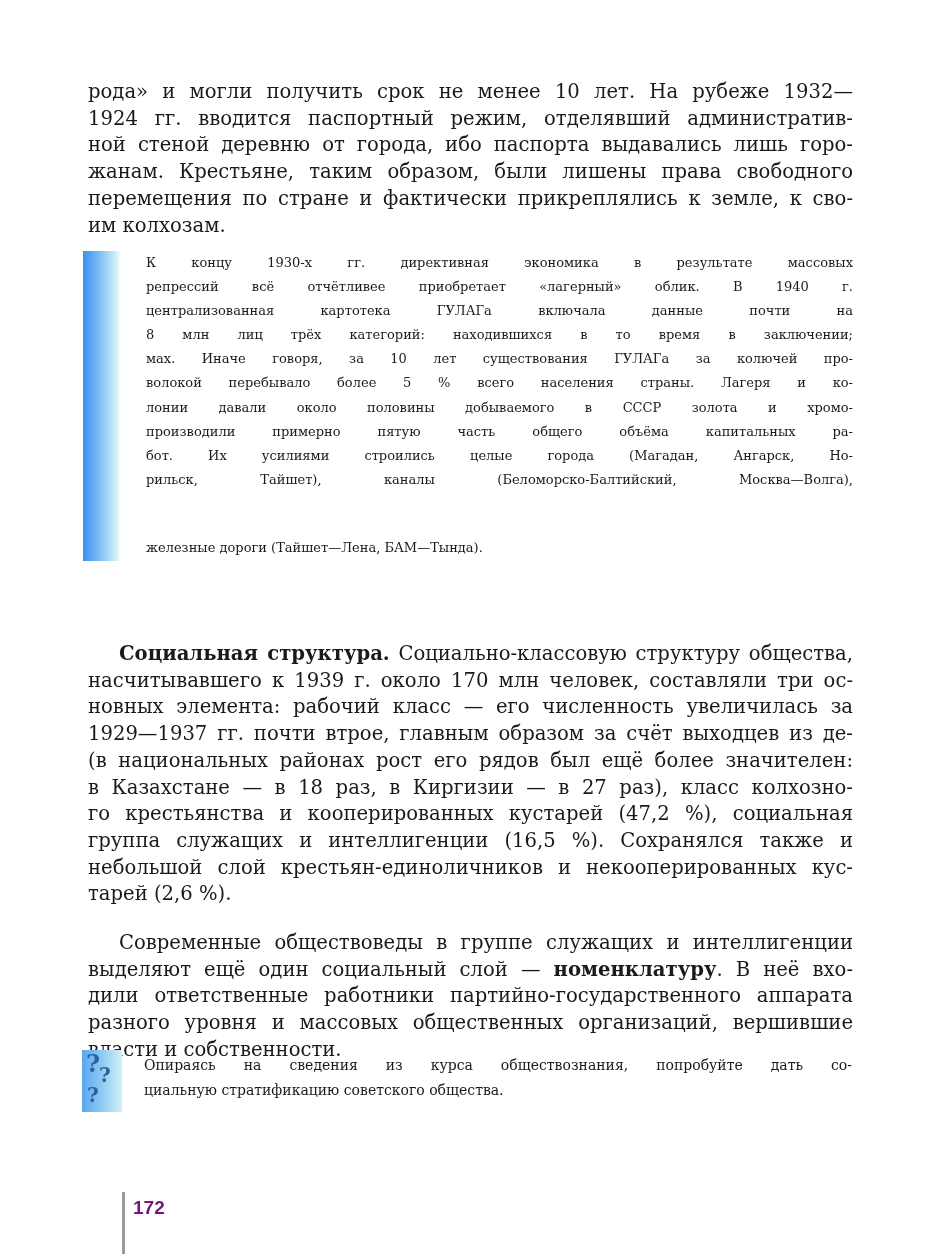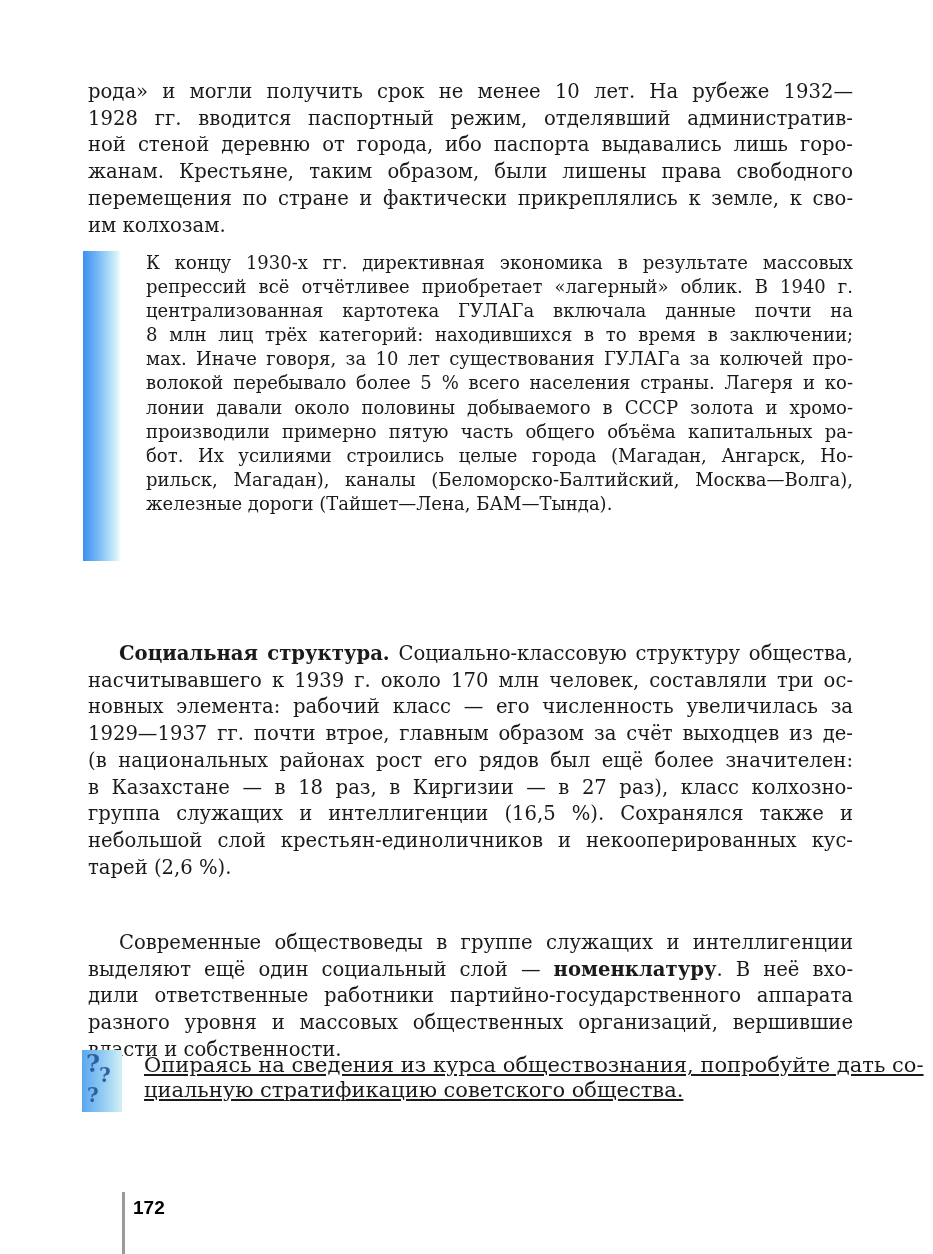--- a/index.html
+++ b/index.html
@@ -11,82 +11,83 @@
                text-align: justify; }
   .main-text .line { display: block; white-space: nowrap; text-align-last: justify; text-align: justify; }
   .main-text .line.last { text-align-last: left; }
   .indent { padding-left: 31px; margin-top: 48px; }
 
   #para-intro { top: 79px; }
 
   .sidebar-box { position: absolute; left: 83px; top: 251px; width: 775px; height: 310px; }
   .sidebar-bar { position: absolute; left: 0; top: 0; width: 38px; height: 310px;
                  background: linear-gradient(to right, #3d8ff0 0%, #6fb4f5 35%, #a6d8f7 65%, #d6f3fa 90%, #ffffff 100%); }
-  .sidebar-text { position: absolute; left: 63px; top: 0; width: 707px; font-size: 18px; line-height: 24.1px; }
+  .sidebar-text { position: absolute; left: 63px; top: 0; width: 707px; font-size: 13px; line-height: 24.1px; }
   .sidebar-text .line { display: block; white-space: nowrap; text-align: justify; text-align-last: justify; }
-  .sidebar-text .line.last { text-align-last: left; }
+  .sidebar-text .line.last { text-align-last: left; margin-top: 44px; }
 
   #para-social { top: 593px; }
   #para-nomenklatura { top: 882px; }
   .bold { font-weight: bold; }
 
   .question-box { position: absolute; left: 82px; top: 1050px; width: 775px; height: 65px; }
   .question-icon { position: absolute; left: 0; top: 0; width: 40px; height: 62px;
                    background: linear-gradient(to right, #5aa7ef 0%, #8fcaf3 50%, #d2f0f5 100%);
                    color: #2f5f9e; font-size: 24px; font-weight: bold; line-height: 20px; overflow: hidden; }
   .question-icon span { position: absolute; }
   .q1 { left: 4px; top: 4px; }
   .q2 { left: 17px; top: 15px; font-size: 20px; }
   .q3 { left: 5px; top: 35px; font-size: 20px; }
-  .question-text { position: absolute; left: 62px; top: 3px; width: 708px; font-size: 21px; line-height: 24.5px; text-decoration: underline; }
+  .question-text { position: absolute; left: 62px; top: 3px; width: 708px; font-size: 14px; line-height: 24.5px; }
   .question-text .line { display: block; white-space: nowrap; text-align: justify; text-align-last: justify; }
   .question-text .line.last { text-align-last: left; }
 
   .page-rule { position: absolute; left: 122px; top: 1192px; width: 3px; height: 62px; background: #9a9a9a; }
   .page-number { position: absolute; left: 133px; top: 1197px; font-family: "Liberation Sans", "DejaVu Sans", sans-serif;
-                 font-weight: bold; font-size: 19px; color: #000000; }
+                 font-weight: bold; font-size: 19px; color: #701a75; }
 </style>
 </head>
 <body>
 
 <div class="page">
 
   <div class="main-text" id="para-intro">
     <span class="line">рода» и могли получить срок не менее 10 лет. На рубеже 1932—</span>
-    <span class="line">1928 гг. вводится паспортный режим, отделявший административ-</span>
+    <span class="line">1924 гг. вводится паспортный режим, отделявший административ-</span>
     <span class="line">ной стеной деревню от города, ибо паспорта выдавались лишь горо-</span>
     <span class="line">жанам. Крестьяне, таким образом, были лишены права свободного</span>
     <span class="line">перемещения по стране и фактически прикреплялись к земле, к сво-</span>
     <span class="line last">им колхозам.</span>
   </div>
 
   <div class="sidebar-box">
     <div class="sidebar-bar"></div>
     <div class="sidebar-text">
       <span class="line">К концу 1930-х гг. директивная экономика в результате массовых</span>
       <span class="line">репрессий всё отчётливее приобретает «лагерный» облик. В 1940 г.</span>
       <span class="line">централизованная картотека ГУЛАГа включала данные почти на</span>
       <span class="line">8 млн лиц трёх категорий: находившихся в то время в заключении;</span>
       <span class="line">мах. Иначе говоря, за 10 лет существования ГУЛАГа за колючей про-</span>
       <span class="line">волокой перебывало более 5 % всего населения страны. Лагеря и ко-</span>
       <span class="line">лонии давали около половины добываемого в СССР золота и хромо-</span>
       <span class="line">производили примерно пятую часть общего объёма капитальных ра-</span>
       <span class="line">бот. Их усилиями строились целые города (Магадан, Ангарск, Но-</span>
-      <span class="line">рильск, Магадан), каналы (Беломорско-Балтийский, Москва—Волга),</span>
+      <span class="line">рильск, Тайшет), каналы (Беломорско-Балтийский, Москва—Волга),</span>
       <span class="line last">железные дороги (Тайшет—Лена, БАМ—Тында).</span>
     </div>
   </div>
 
   <div class="main-text" id="para-social">
     <span class="line indent"><span class="bold">Социальная структура.</span><span> Социально-классовую структуру общества,</span></span>
     <span class="line">насчитывавшего к 1939 г. около 170 млн человек, составляли три ос-</span>
     <span class="line">новных элемента: рабочий класс — его численность увеличилась за</span>
     <span class="line">1929—1937 гг. почти втрое, главным образом за счёт выходцев из де-</span>
     <span class="line">(в национальных районах рост его рядов был ещё более значителен:</span>
     <span class="line">в Казахстане — в 18 раз, в Киргизии — в 27 раз), класс колхозно-</span>
+    <span class="line">го крестьянства и кооперированных кустарей (47,2 %), социальная</span>
     <span class="line">группа служащих и интеллигенции (16,5 %). Сохранялся также и</span>
     <span class="line">небольшой слой крестьян-единоличников и некооперированных кус-</span>
     <span class="line last">тарей (2,6 %).</span>
   </div>
 
   <div class="main-text" id="para-nomenklatura">
     <span class="line indent">Современные обществоведы в группе служащих и интеллигенции</span>
     <span class="line"><span>выделяют ещё один социальный слой — </span><span class="bold">номенклатуру</span><span>. В неё вхо-</span></span>
     <span class="line">дили ответственные работники партийно-государственного аппарата</span>
     <span class="line">разного уровня и массовых общественных организаций, вершившие</span>

